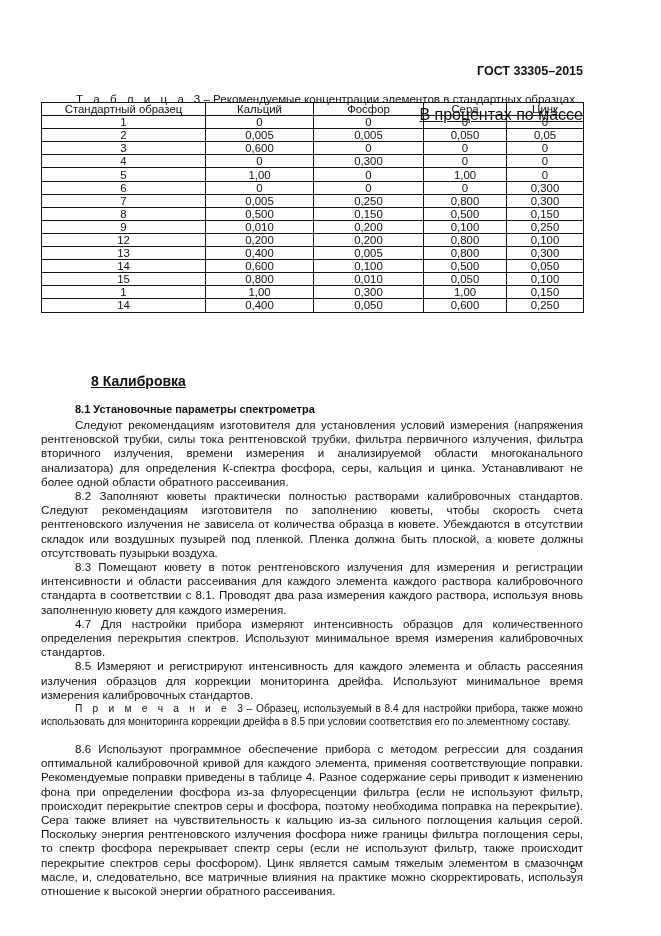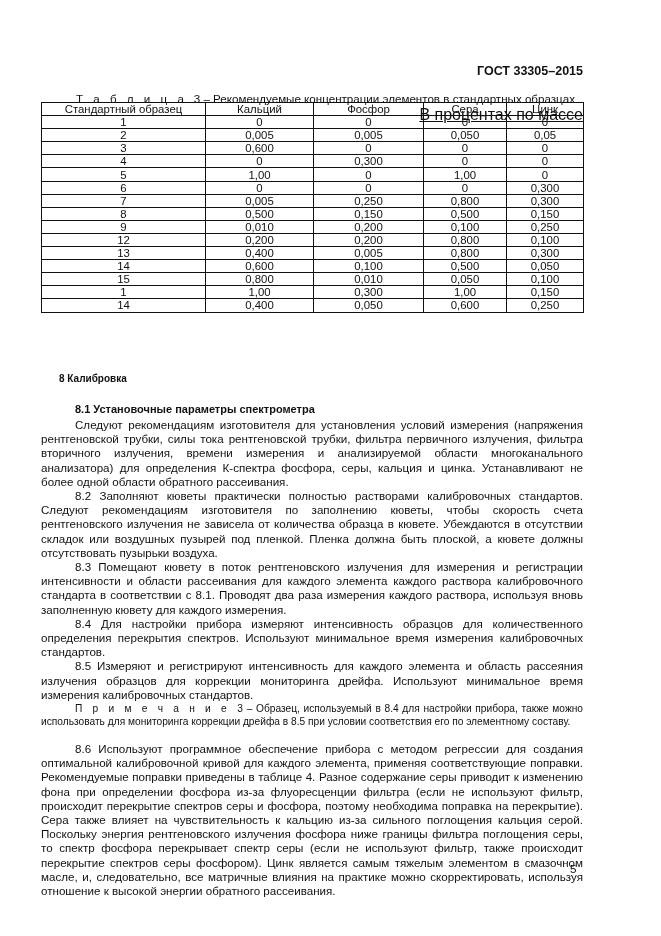--- a/index.html
+++ b/index.html
@@ -5,21 +5,21 @@
   html, body { margin: 0; padding: 0; background: #ffffff; }
   body { width: 661px; height: 936px; position: relative; font-family: "Liberation Sans", sans-serif; color: #111; overflow: hidden; }
   .hdr { position: absolute; top: 64px; right: 78px; font-weight: bold; font-size: 12.5px; }
   .tcap { position: absolute; top: 92px; left: 76px; font-size: 11.6px; }
   .tcap .sp { letter-spacing: 3.5px; }
   .tunits { position: absolute; top: 106px; right: 78px; font-size: 16px; text-decoration: underline; }
   table.dt { position: absolute; top: 102px; left: 41px; width: 542px; border-collapse: collapse; font-size: 11.4px; table-layout: fixed; }
   table.dt td, table.dt th { border: 1.3px solid #111; padding: 0; height: 12.1px; line-height: 12px; text-align: center; font-weight: normal; }
   table.dt col.c1 { width: 164px; } table.dt col.c2 { width: 108px; } table.dt col.c3 { width: 110px; } table.dt col.c4 { width: 83px; } table.dt col.c5 { width: 77px; }
   .body { position: absolute; left: 41px; width: 542px; font-size: 11.6px; line-height: 14.2px; text-align: justify; }
-  .h1 { position: absolute; top: 373px; left: 59px; font-size: 10px; font-weight: bold; }
+  .h1 { position: absolute; top: 373px; left: 91px; font-size: 14px; font-weight: bold; text-decoration: underline; }
   .h2 { position: absolute; top: 403px; left: 75px; font-size: 11px; font-weight: bold; }
   p { margin: 0; text-indent: 34px; }
   p.note { font-size: 10.2px; line-height: 13px; }
   .note .sp { letter-spacing: 3.3px; }
   .pgnum { position: absolute; top: 862px; left: 570px; font-size: 11.6px; }
 </style>
 </head>
 <body>
 
 <div class="hdr">ГОСТ 33305–2015</div>
@@ -156,20 +156,20 @@
     </tbody>
 </table>
 
 <div class="h1">8 Калибровка</div>
 <div class="h2">8.1 Установочные параметры спектрометра</div>
 
 <div class="body" style="top:418px;">
   <p>Следуют рекомендациям изготовителя для установления условий измерения (напряжения рентгеновской трубки, силы тока рентгеновской трубки, фильтра первичного излучения, фильтра вторичного излучения, времени измерения и анализируемой области многоканального анализатора) для определения К-спектра фосфора, серы, кальция и цинка. Устанавливают не более одной области обратного рассеивания.</p>
   <p>8.2 Заполняют кюветы практически полностью растворами калибровочных стандартов. Следуют рекомендациям изготовителя по заполнению кюветы, чтобы скорость счета рентгеновского излучения не зависела от количества образца в кювете. Убеждаются в отсутствии складок или воздушных пузырей под пленкой. Пленка должна быть плоской, а кювете должны отсутствовать пузырьки воздуха.</p>
   <p>8.3 Помещают кювету в поток рентгеновского излучения для измерения и регистрации интенсивности и области рассеивания для каждого элемента каждого раствора калибровочного стандарта в соответствии с 8.1. Проводят два раза измерения каждого раствора, используя вновь заполненную кювету для каждого измерения.</p>
-  <p>8.4 Для настройки прибора измеряют интенсивность образцов для количественного определения перекрытия спектров. Используют минимальное время измерения калибровочных стандартов.</p>
+  <p>4.7 Для настройки прибора измеряют интенсивность образцов для количественного определения перекрытия спектров. Используют минимальное время измерения калибровочных стандартов.</p>
   <p>8.5 Измеряют и регистрируют интенсивность для каждого элемента и область рассеяния излучения образцов для коррекции мониторинга дрейфа. Используют минимальное время измерения калибровочных стандартов.</p>
   <p class="note"><span class="sp">П р и м е ч а н и е</span>&nbsp;&nbsp;<span>3 – Образец, используемый в 8.4 для настройки прибора, также можно использовать для мониторинга коррекции дрейфа в 8.5 при условии соответствия его по элементному составу.</span></p>
   <div style="height:14px"></div>
   <p>8.6 Используют программное обеспечение прибора с методом регрессии для создания оптимальной калибровочной кривой для каждого элемента, применяя соответствующие поправки. Рекомендуемые поправки приведены в таблице 4. Разное содержание серы приводит к изменению фона при определении фосфора из-за флуоресценции фильтра (если не используют фильтр, происходит перекрытие спектров серы и фосфора, поэтому необходима поправка на перекрытие). Сера также влияет на чувствительность к кальцию из-за сильного поглощения кальция серой. Поскольку энергия рентгеновского излучения фосфора ниже границы фильтра поглощения серы, то спектр фосфора перекрывает спектр серы (если не используют фильтр, также происходит перекрытие спектров серы фосфором). Цинк является самым тяжелым элементом в смазочном масле, и, следовательно, все матричные влияния на практике можно скорректировать, используя отношение к высокой энергии обратного рассеивания.</p>
 </div>
 
 <div class="pgnum">5</div>
 
 </body></html>

